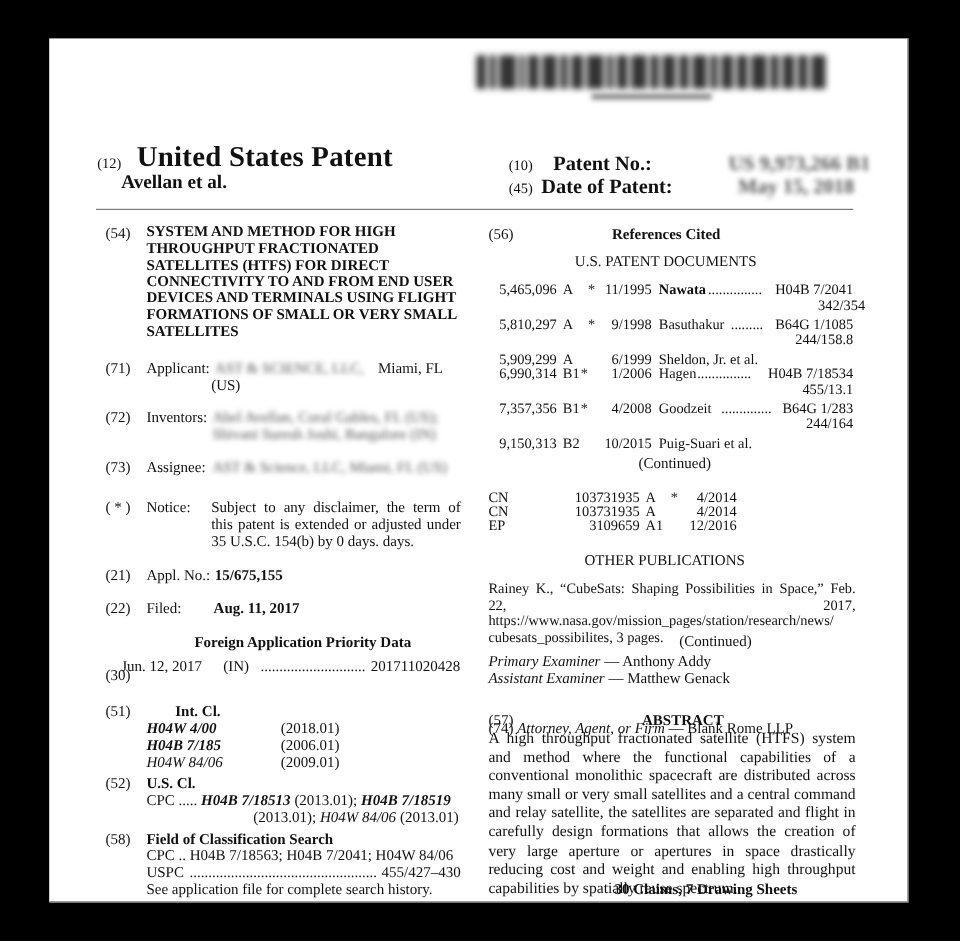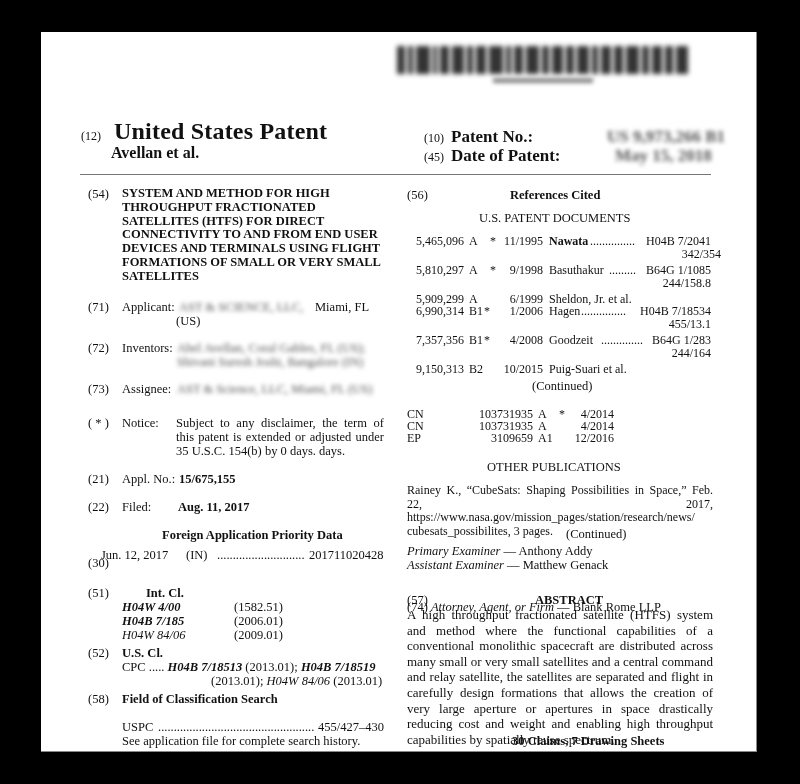--- a/index.html
+++ b/index.html
@@ -52,24 +52,24 @@
       <span style="width:13px"></span>
       <span style="width:7px"></span>
       <span style="width:10px"></span>
       <span style="width:8px"></span>
       <span style="width:12px"></span>
   </div>
   <div class="barcode-caption"></div>
 
   <span class="abs num" style="left:40px; top:97px;">(12)</span>
   <span class="abs hdr-title" style="left:73px; top:86px;">United States Patent</span>
-  <span class="abs hdr-sub" style="left:70px; top:112px;">Avellan et al.</span>
+  <span class="abs hdr-sub" style="left:60px; top:112px;">Avellan et al.</span>
 
   <span class="abs num" style="left:383px; top:99px;">(10)</span>
-  <span class="abs hdr-label" style="left:410px; top:95px;">Patent No.:</span>
+  <span class="abs hdr-label" style="left:420px; top:95px;">Patent No.:</span>
   <span class="abs hdr-label blur" style="left:566px; top:95px;">US 9,973,266 B1</span>
   <span class="abs num" style="left:383px; top:118px;">(45)</span>
   <span class="abs hdr-label" style="left:410px; top:114px;">Date of Patent:</span>
   <span class="abs hdr-label blur" style="left:574px; top:114px;">May 15, 2018</span>
 
   <div class="rule" style="left:39px; top:142px; width:631px;"></div>
 
   <span class="abs txt" style="left:47px; top:155px;">(54)</span>
   <div class="abs title54" style="left:81px; top:155px;">SYSTEM AND METHOD FOR HIGH THROUGHPUT FRACTIONATED SATELLITES (HTFS) FOR DIRECT CONNECTIVITY TO AND FROM END USER DEVICES AND TERMINALS USING FLIGHT FORMATIONS OF SMALL OR VERY SMALL SATELLITES</div>
 
@@ -103,21 +103,21 @@
   <span class="abs txt" style="left:47px; top:524px;">(30)</span>
   <span class="abs txt bold" style="left:121px; top:496px;">Foreign Application Priority Data</span>
   <span class="abs txt" style="left:60px; top:516px;">Jun. 12, 2017</span>
   <span class="abs txt" style="left:145px; top:516px;">(IN)</span>
   <span class="abs txt" style="left:176px; top:516px;">............................</span>
   <span class="abs txt" style="left:268px; top:516px;">201711020428</span>
 
   <span class="abs txt" style="left:47px; top:554px;">(51)</span>
   <span class="abs txt bold" style="left:81px; top:554px;margin-left:24px;">Int. Cl.</span>
   <span class="abs txt ital bold" style="left:81px; top:568px;">H04W 4/00</span>
-  <span class="abs txt" style="left:193px; top:568px;">(1582.51)</span>
+  <span class="abs txt" style="left:193px; top:568px;">(2018.01)</span>
   <span class="abs txt ital bold" style="left:81px; top:582px;">H04B 7/185</span>
   <span class="abs txt" style="left:193px; top:582px;">(2006.01)</span>
   <span class="abs txt ital" style="left:81px; top:596px;">H04W 84/06</span>
   <span class="abs txt" style="left:193px; top:596px;">(2009.01)</span>
 
   <span class="abs txt" style="left:47px; top:614px;">(52)</span>
   <span class="abs txt bold" style="left:81px; top:614px;">U.S. Cl.</span>
   <div class="abs txt" style="left:81px; top:628px; width:264px; white-space:nowrap;">
     <span>CPC .....</span>
     <span class="ital bold">H04B 7/18513</span>
@@ -125,20 +125,21 @@
     <span class="ital bold">H04B 7/18519</span>
   </div>
   <div class="abs txt" style="left:170px; top:642px; white-space:nowrap;">
     <span>(2013.01);</span>
     <span class="ital">H04W 84/06</span>
     <span>(2013.01)</span>
   </div>
 
   <span class="abs txt" style="left:47px; top:660px;">(58)</span>
   <span class="abs txt bold" style="left:81px; top:660px;">Field of Classification Search</span>
+  <span class="abs txt" style="left:81px; top:674px; white-space:nowrap;">CPC .. H04B 7/18563; H04B 7/2041; H04W 84/06</span>
   <span class="abs txt" style="left:81px; top:688px;">USPC</span>
   <span class="abs txt" style="left:117px; top:688px; white-space:nowrap;">..................................................</span>
   <span class="abs txt" style="left:277px; top:688px;">455/427–430</span>
   <span class="abs txt" style="left:81px; top:702px;">See application file for complete search history.</span>
 
   <span class="abs txt" style="left:366px; top:156px;">(56)</span>
   <span class="abs txt bold" style="left:469px; top:156px;">References Cited</span>
   <span class="abs txt" style="left:438px; top:179px;">U.S. PATENT DOCUMENTS</span>
 
   <div>

